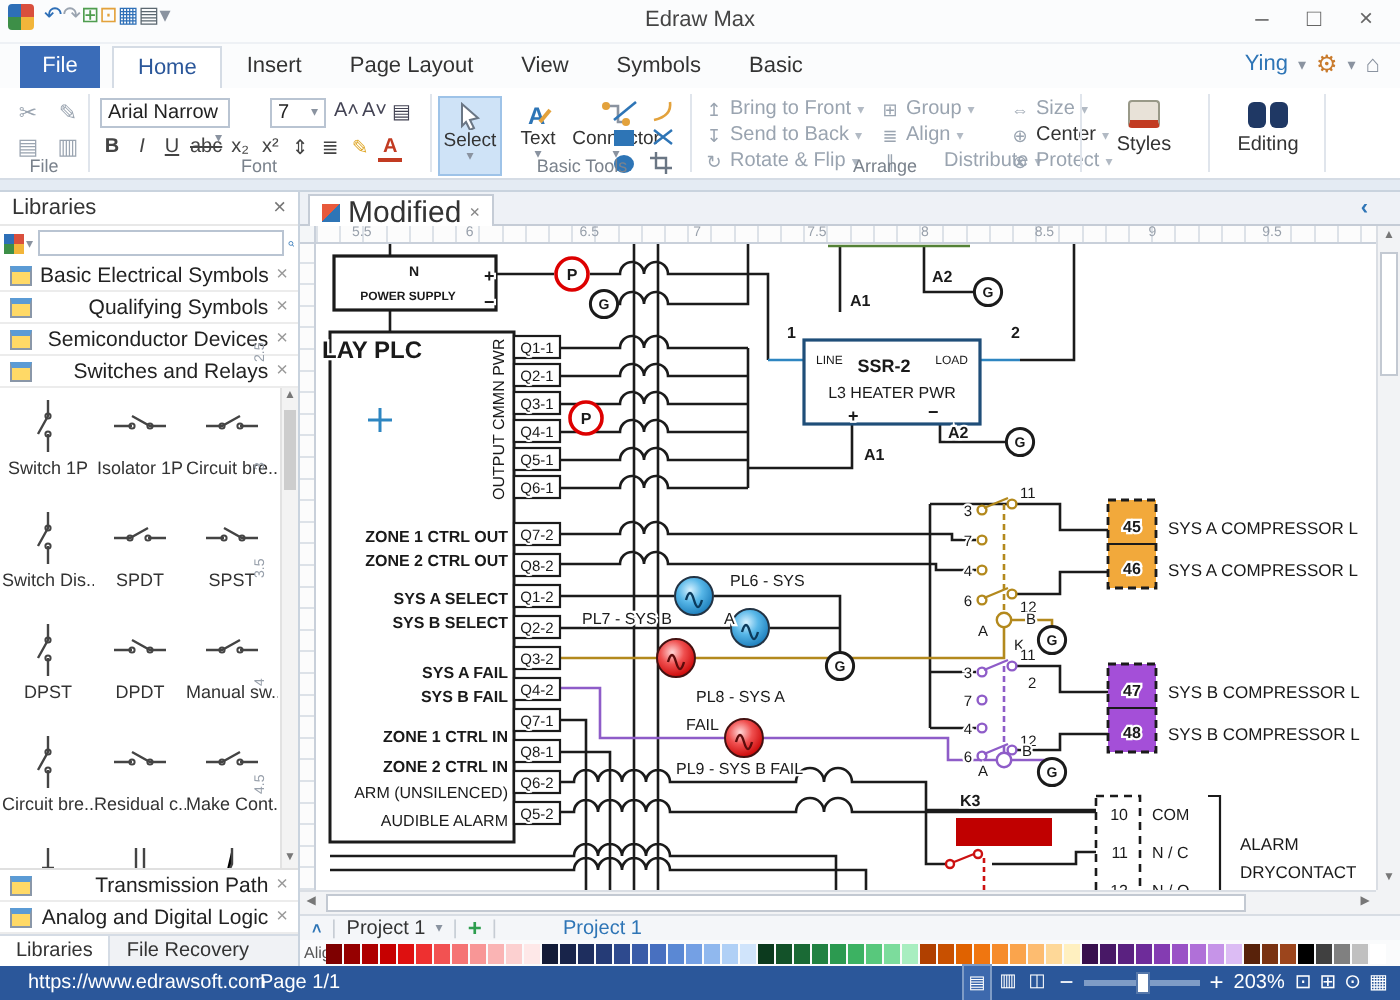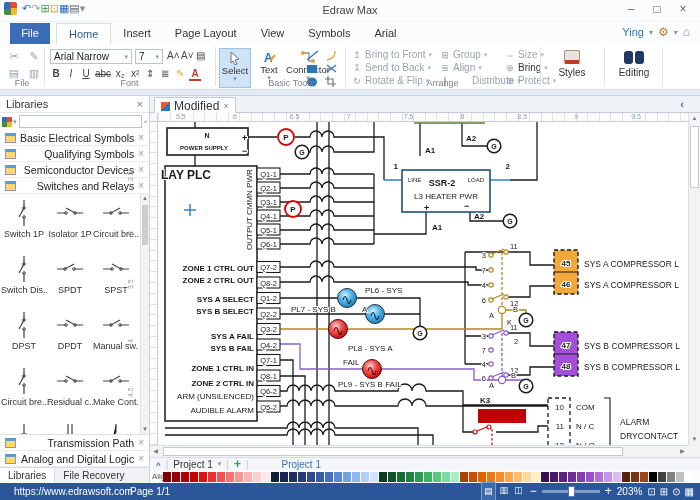--- a/index.html
+++ b/index.html
@@ -80,21 +80,21 @@
   .sb-scroll { position:absolute; right:0; top:0; bottom:0; width:9px; background:#f3f3f3; border-left:1px solid #e2e2e2; }
   .sb-scroll .ar { position:absolute; left:0; width:8px; height:9px; font-size:6px; color:#777; text-align:center; line-height:9px; }
   .sb-scroll .thumb { position:absolute; left:1px; top:11px; width:6px; height:40px; background:#cdcdcd; }
   .sb-tabs { position:absolute; bottom:0; left:0; right:0; height:16px; display:flex; background:#f0f2f5; border-top:1px solid #d5dce5; }
   .sb-tab { padding:0 8px; font-size:10px; line-height:15px; color:#333; }
   .sb-tab.i0 { background:#fff; border-right:1px solid #d5dce5; }
   
   .docbar { position:absolute; top:95px; left:150px; width:550px; height:18px; background:#eef1f6; border-bottom:1px solid #c5ccd6; border-top:1px solid #c9d3de; }
   .doctab { position:absolute; left:4px; top:1px; height:17px; background:#fff; border:1px solid #c5ccd6; border-bottom:none; display:flex; align-items:center; gap:4px; padding:0 6px; }
   .doctab .dico { width:9px; height:9px; background:linear-gradient(135deg,#e8593b 50%,#2e75b6 50%); }
-  .doctab .dlbl { font-size:12px; color:#333; }
+  .doctab .dlbl { font-size:15px; color:#333; }
   .doctab .x { font-size:9px; color:#888; }
   .collapse-l { position:absolute; right:16px; top:2px; color:#2e75b6; font-weight:bold; font-size:11px; }
   .hruler { position:absolute; top:113px; left:158px; width:530px; height:9px; background:#fcfcfc; border-bottom:1px solid #c9d0da;
     background-image:repeating-linear-gradient(90deg,#dde2e8 0 1px,transparent 1px 11.6px); display:flex; padding-left:18px; }
   .hruler span { width:58px; font-size:7px; color:#98a0ab; line-height:8px; }
   .vruler { position:absolute; top:122px; left:150px; width:8px; height:323px; background:#fcfcfc; border-right:1px solid #c9d0da;
     background-image:repeating-linear-gradient(0deg,#dde2e8 0 1px,transparent 1px 10.8px); padding-top:28px; }
   .vruler span { display:block; height:54px; font-size:7px; color:#98a0ab; transform:rotate(-90deg); width:8px; }
   .rcorner { position:absolute; top:113px; left:150px; width:8px; height:9px; background:#f4f6f8; border-right:1px solid #c9d0da; border-bottom:1px solid #c9d0da; }
   .canvas { position:absolute; top:122px; left:158px; width:530px; height:323px; background:#fff; }
@@ -162,21 +162,21 @@
 
 <div class="tabrow">
   <div class="filetab">File</div>
   <div class="rtabs">
 
   <span class="rtab i0 v0">Home</span>
       <span class="rtab i1 v1">Insert</span>
       <span class="rtab i2 v2">Page Layout</span>
       <span class="rtab i3 v0">View</span>
       <span class="rtab i4 v1">Symbols</span>
-      <span class="rtab i5 v2">Arial</span>
+      <span class="rtab i5 v2">Basic</span>
     </div>
   <div class="account">
     <span class="user">Ying</span>
     <span class="car">▾</span>
     <span class="gear">⚙</span>
     <span class="car">▾</span>
     <span class="home">⌂</span>
   </div>
 </div>
 
@@ -187,21 +187,21 @@
 
     <span class="i0 v0" style="color: rgb(154, 164, 176);">✂</span>
         <span class="i1 v1" style="color: rgb(154, 164, 176);">✎</span>
         <span class="i2 v2" style="color: rgb(154, 164, 176);">▤</span>
         <span class="i3 v0" style="color: rgb(154, 164, 176);">▥</span>
       </div>
     <div class="glabel" style="left:0;width:44px;">File</div>
   </div>
   <div class="gsep" style="left:44px;"></div>
 
-  <div class="combo" style="left:50px; top:5px; width:82px;">
+  <div class="combo" style="left:50px; top:5px; width:65px;">
     <span>Arial Narrow</span><span class="car">▾</span>
   </div>
   <div class="combo" style="left:135px; top:5px; width:28px;">
     <span>7</span><span class="car">▾</span>
   </div>
   <span class="fsm" style="left:167px;">A˄</span>
   <span class="fsm" style="left:181px;">A˅</span>
   <span class="fsm" style="left:196px;">▤</span>
   <div class="fbtn-row">
 
@@ -301,21 +301,21 @@
     </div>
   <div class="arr-col" style="left:505px;">
 
   <div class="arow i0 v0">
       <span class="aic">⇔</span>
       <span class="albl" style="color: rgb(154, 164, 176);">Size</span>
       <span class="acar">▾</span>
     </div>
       <div class="arow i1 v1">
       <span class="aic">⊕</span>
-      <span class="albl" style="color: rgb(51, 51, 51);">Bring</span>
+      <span class="albl" style="color: rgb(51, 51, 51);">Center</span>
       <span class="acar">▾</span>
     </div>
       <div class="arow i2 v2">
       <span class="aic">⊗</span>
       <span class="albl" style="color: rgb(154, 164, 176);">Protect</span>
       <span class="acar">▾</span>
     </div>
     </div>
   <div class="glabel" style="left:345px;width:195px;">Arrange</div>
   <div class="gsep" style="left:540px;"></div>

